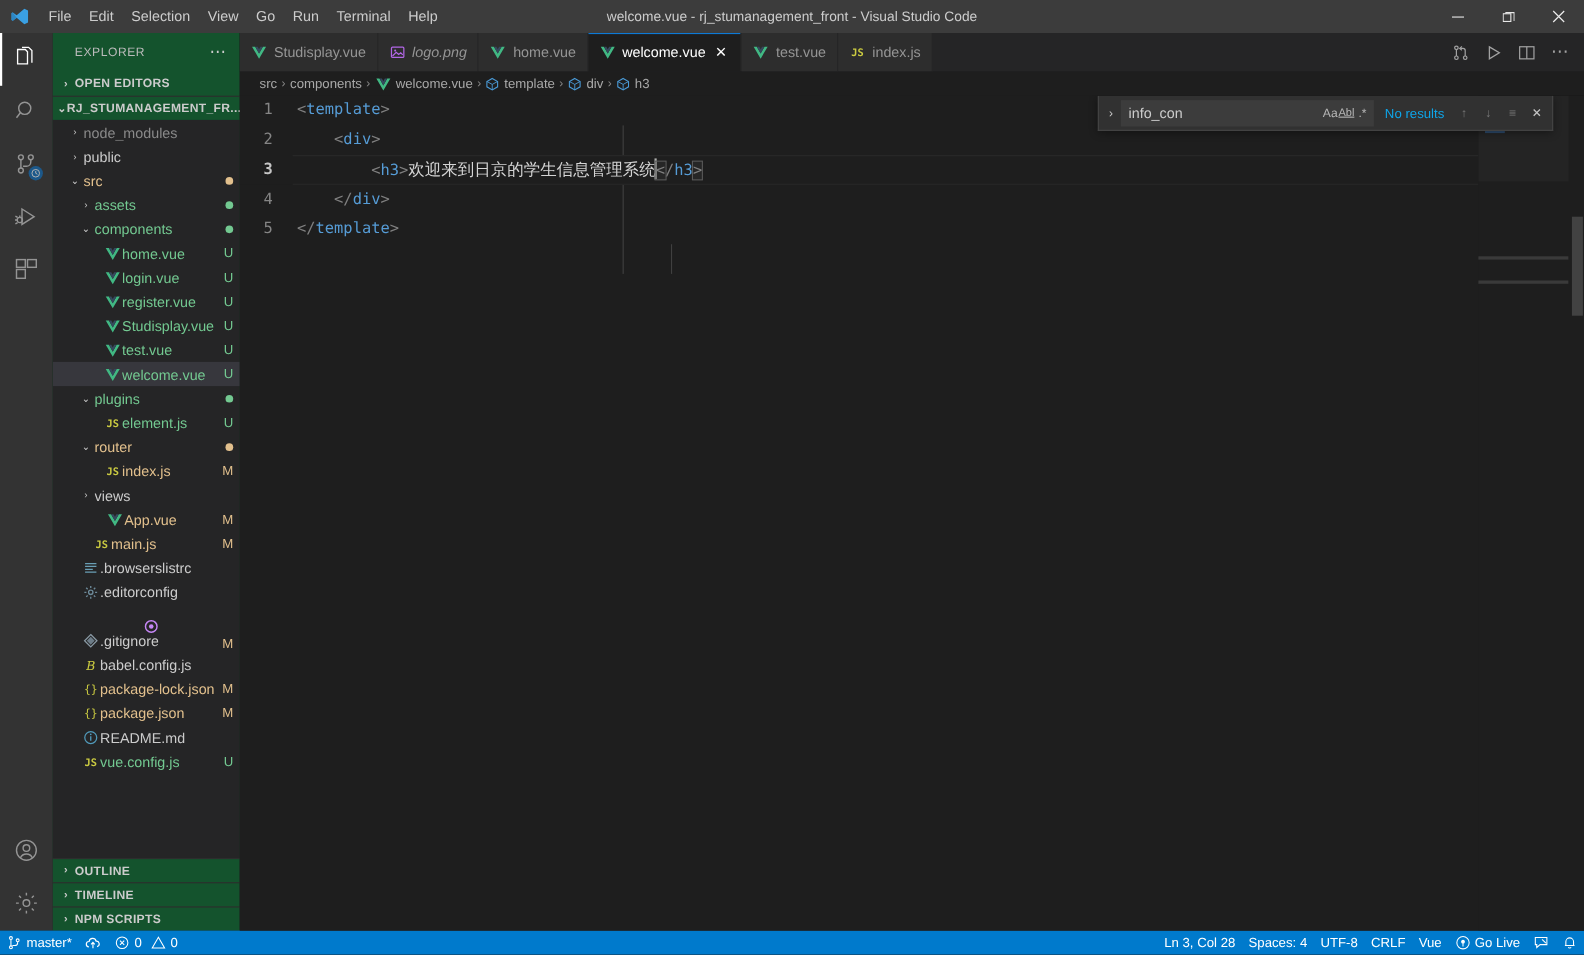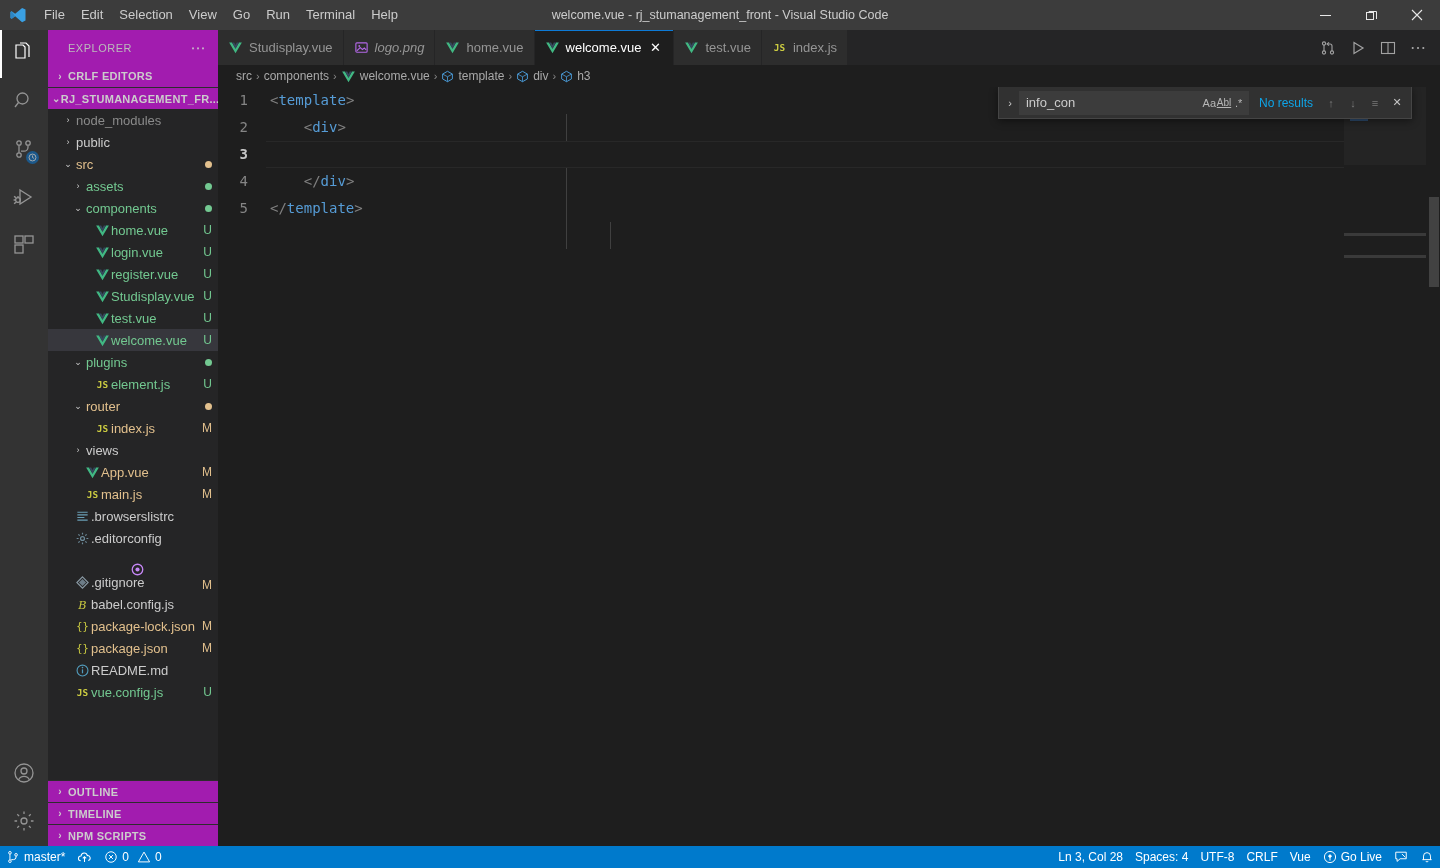--- a/index.html
+++ b/index.html
@@ -47,21 +47,21 @@
     content:""; position:absolute; left:0; top:0; bottom:0; width:2px; background:#ffffff;
   }
   .act-spacer { flex:1; }
   .badge-clock {
     position:absolute; right:9px; bottom:10px; width:13px; height:13px; border-radius:50%;
     background:#0e70c0; display:flex; align-items:center; justify-content:center;
   }
 
   
   .sidebar {
-    width:170px; flex:0 0 170px; background:#a21caf; display:flex; flex-direction:column;
+    width:170px; flex:0 0 170px; background:#14532d; display:flex; flex-direction:column;
     min-height:0;
   }
   .sb-title {
     height:35px; display:flex; align-items:center; padding:0 8px 0 20px;
     font-size:11px; letter-spacing:.5px; color:#bbbbbb; text-transform:uppercase;
     flex:0 0 35px;
   }
   .sb-title .dots { margin-left:auto; font-size:15px; line-height:10px; color:#cccccc; padding-right:4px;}
   .section-header {
     height:22px; display:flex; align-items:center; font-size:11px; font-weight:bold;
@@ -308,21 +308,21 @@
     </div>
 
     <div class="sidebar">
       <div class="sb-title">
         <span>EXPLORER</span>
         <span class="dots">⋯</span>
       </div>
 
       <div class="section-header" style="border-top:none;">
         <span class="tw">›</span>
-        <span>CRLF EDITORS</span>
+        <span>OPEN EDITORS</span>
       </div>
       <div class="section-header">
         <span class="tw">⌄</span>
         <span>RJ_STUMANAGEMENT_FR...</span>
       </div>
 
       <div class="tree" id="file-tree">
           <div class="row" style="padding-left: 14px;">
             <span class="twisty">›</span>
             <span class="ficon" style="flex: 0 0 2px; width: 2px;"></span>
@@ -447,21 +447,21 @@
               </svg>
             </span>
             <span class="label nm-M">index.js</span>
             <span class="deco g-m">M</span>
           </div>
           <div class="row" style="padding-left: 24px;">
             <span class="twisty">›</span>
             <span class="ficon" style="flex: 0 0 2px; width: 2px;"></span>
             <span class="label nm-plain">views</span>
           </div>
-          <div class="row" style="padding-left: 24px;">
+          <div class="row" style="padding-left: 36px;">
             <span class="twisty"></span>
             <span class="ficon">
               <svg width="15" height="15" viewBox="0 0 16 16">
                 <path d="M1.2 2.6 h3 L8 9.3 l3.8-6.7 h3 L8 14.2 Z" fill="#41b883"></path>
                 <path d="M4.4 2.6 h2.2 L8 5.2 l1.4-2.6 h2.2 L8 9.2 Z" fill="#35495e"></path>
               </svg>
             </span>
             <span class="label nm-M">App.vue</span>
             <span class="deco g-m">M</span>
           </div>
@@ -732,20 +732,21 @@
             <span class="codetext"><span class="tk-punct">&lt;</span><span class="tk-tag">template</span><span class="tk-punct">&gt;</span></span>
           </div>
 
           <div class="line">
             <span class="lnum">2</span>
             <span class="codetext">    <span class="tk-punct">&lt;</span><span class="tk-tag">div</span><span class="tk-punct">&gt;</span></span>
           </div>
 
           <div class="line current">
             <span class="lnum cur">3</span>
+            <span class="codetext">        <span class="tk-punct">&lt;</span><span class="tk-tag">h3</span><span class="tk-punct">&gt;</span><span class="tk-text">欢迎来到日京的学生信息管理系统</span><span class="cursor"></span><span class="tk-punct bracket-match">&lt;</span><span class="tk-punct">/</span><span class="tk-tag">h3</span><span class="tk-punct bracket-match">&gt;</span></span>
           </div>
 
           <div class="line">
             <span class="lnum">4</span>
             <span class="codetext">    <span class="tk-punct">&lt;/</span><span class="tk-tag">div</span><span class="tk-punct">&gt;</span></span>
           </div>
 
           <div class="line">
             <span class="lnum">5</span>
             <span class="codetext"><span class="tk-punct">&lt;/</span><span class="tk-tag">template</span><span class="tk-punct">&gt;</span></span>

